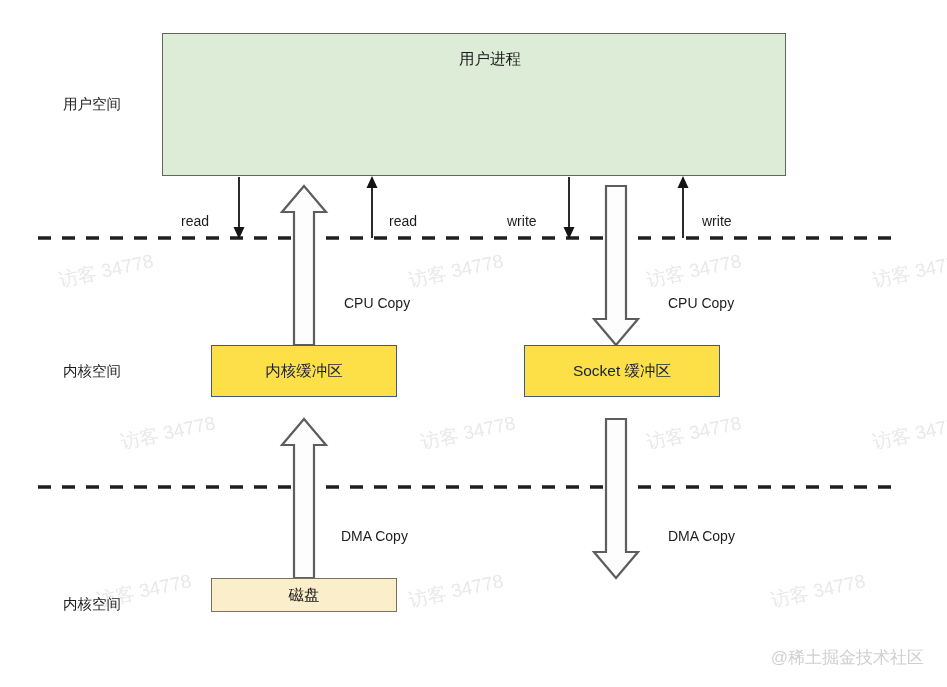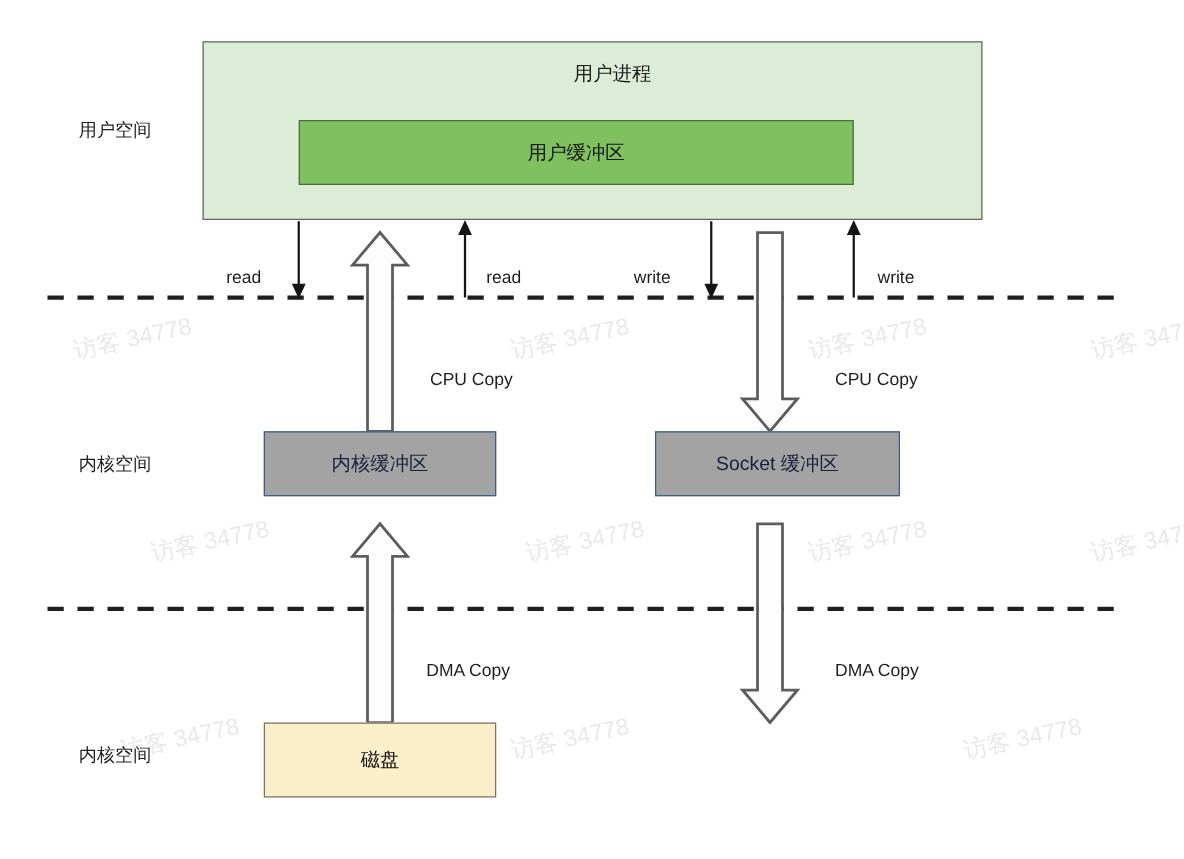--- a/index.html
+++ b/index.html
@@ -55,31 +55,31 @@
     left: 239px; top: 96px;
     width: 444px; height: 52px;
     background: #7fc15e;
     border: 1.5px solid #4c6b41;
     font-size: 15.5px;
     color: #141414;
   }
   .kernel-box {
     top: 345px;
     height: 52px;
-    background: #a3a3a3;
+    background: #fde047;
     border: 1.6px solid #3c5c85;
     font-size: 15.5px;
     color: #15213a;
   }
   .kernel-buffer-box { left: 211px; width: 186px; }
   .socket-buffer-box { left: 524px; width: 196px; }
 
   .hw-box {
     top: 578px;
-    height: 60px;
+    height: 34px;
     background: #fbeecb;
     border: 1.6px solid #7b7360;
     font-size: 15.5px;
     color: #141414;
   }
   .disk-box { left: 211px; width: 186px; }
   .nic-box  { left: 524px; width: 186px; }
 
   
   .space-label {
@@ -179,23 +179,20 @@
 
     <polygon points="304,419 326,445 314,445 314,578 294,578 294,445 282,445" fill="#fdfdfd" stroke="#5d5d5d" stroke-width="2.2" stroke-linejoin="miter"></polygon>
 
     <polygon points="616,578 638,552 626,552 626,419 606,419 606,552 594,552" fill="#fdfdfd" stroke="#5d5d5d" stroke-width="2.2" stroke-linejoin="miter"></polygon>
   </svg>
 
   <div class="box user-process-box">
     <span class="user-process-title">用户进程</span>
   </div>
 
-  <div class="box user-buffer-box">
-    <span>用户缓冲区</span>
-  </div>
 
   <div class="box kernel-box kernel-buffer-box">
     <span>内核缓冲区</span>
   </div>
 
   <div class="box kernel-box socket-buffer-box">
     <span>Socket 缓冲区</span>
   </div>
 
   <div class="box hw-box disk-box">
@@ -210,14 +207,15 @@
   <div class="edge-label lbl-read-1">read</div>
   <div class="edge-label lbl-read-2">read</div>
   <div class="edge-label lbl-write-1">write</div>
   <div class="edge-label lbl-write-2">write</div>
 
   <div class="edge-label lbl-cpucopy-1">CPU  Copy</div>
   <div class="edge-label lbl-cpucopy-2">CPU  Copy</div>
   <div class="edge-label lbl-dmacopy-1">DMA  Copy</div>
   <div class="edge-label lbl-dmacopy-2">DMA  Copy</div>
 
+  <div class="brand-wm">@稀土掘金技术社区</div>
 
 </div>
 
 </body></html>

